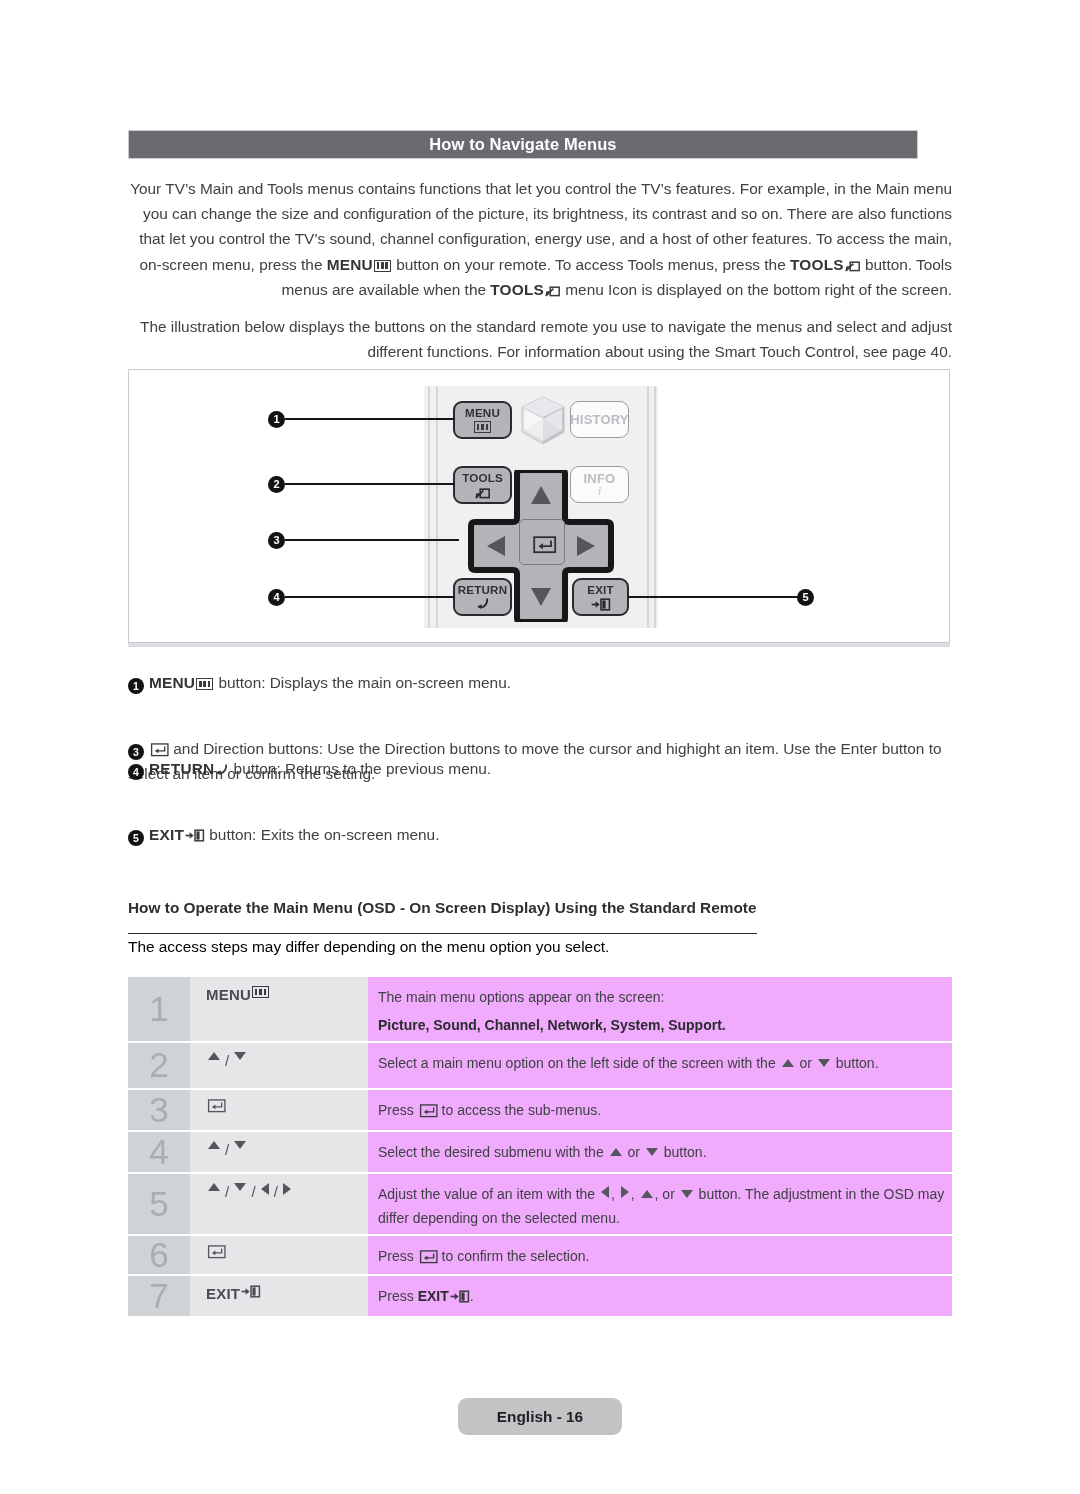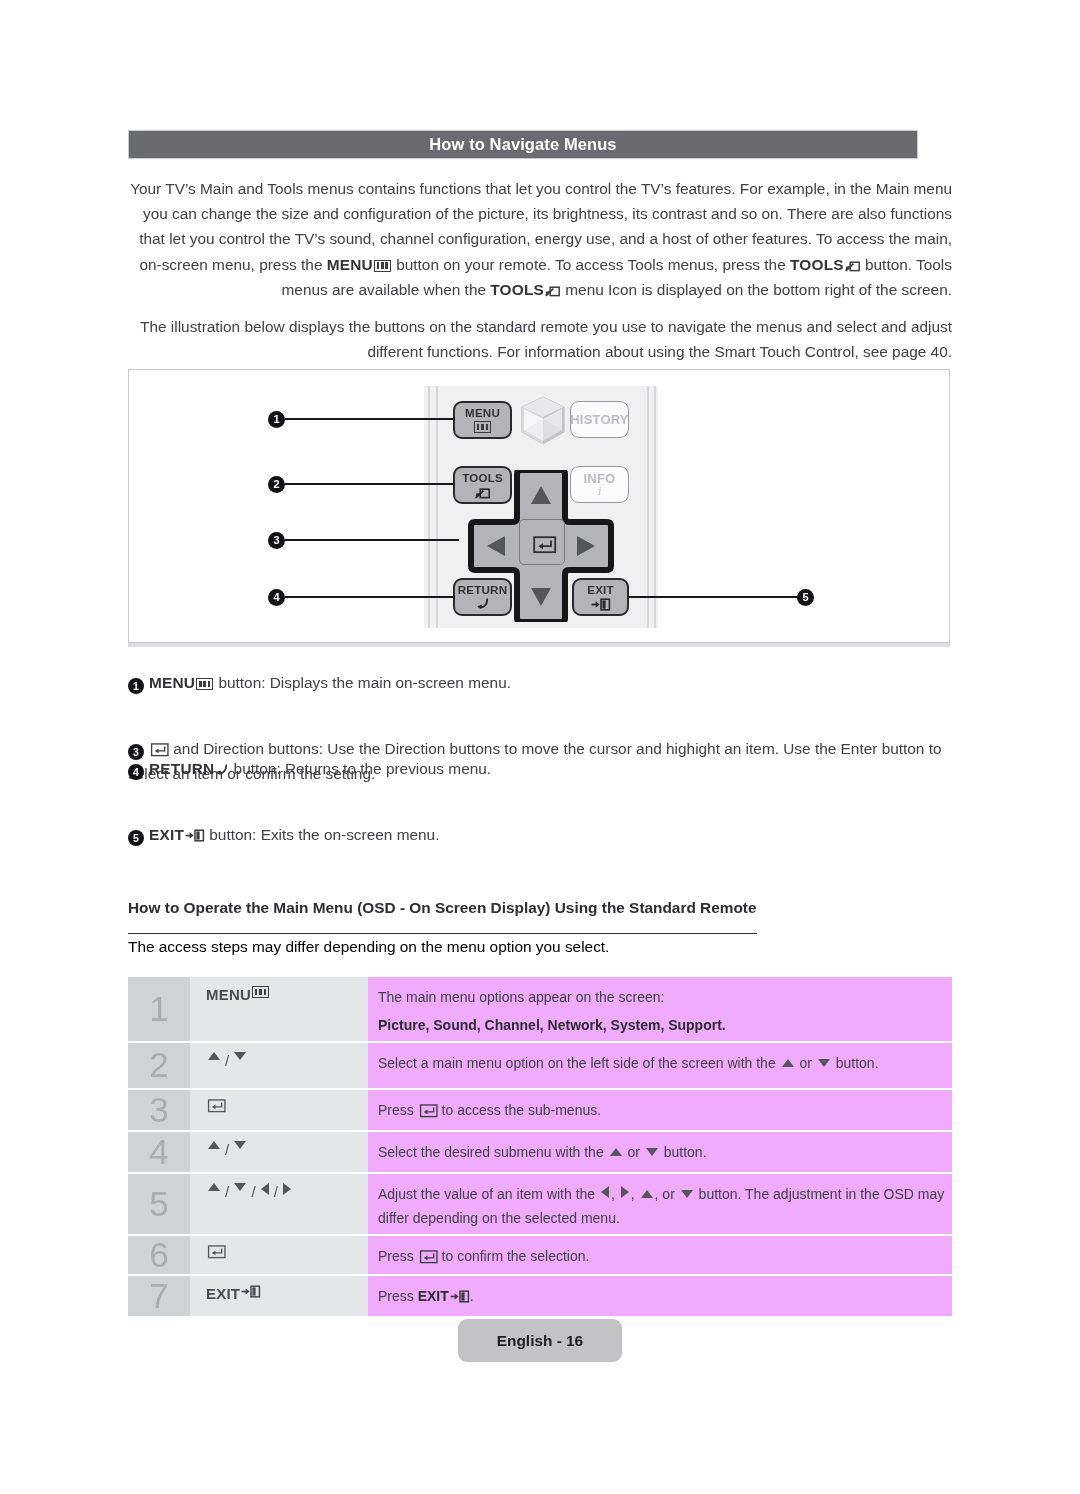--- a/index.html
+++ b/index.html
@@ -170,21 +170,21 @@
   .r4 .step-num,.r4 .step-key{min-height:40px;}
   .r5 .step-num,.r5 .step-key{min-height:45px;}
   .r6 .step-num,.r6 .step-key{min-height:38px;}
   .r7 .step-num,.r7 .step-key{min-height:40px;}
 
   .step-key .tri{vertical-align:0px;}
   .slash{color:#55555c;font-weight:normal;margin:0 3px;}
 
   
   .footer{
-    position:absolute;left:458px;top:1319px;width:164px;height:43px;
+    position:absolute;left:458px;top:1398px;width:164px;height:37px;
     background:#c3c3c6;border-radius:9px;
     display:flex;align-items:center;justify-content:center;
   }
   .footer span{font-size:15.4px;font-weight:bold;color:#1d1d22;}
 </style>
 </head>
 <body>
 
 <div class="page">
 

